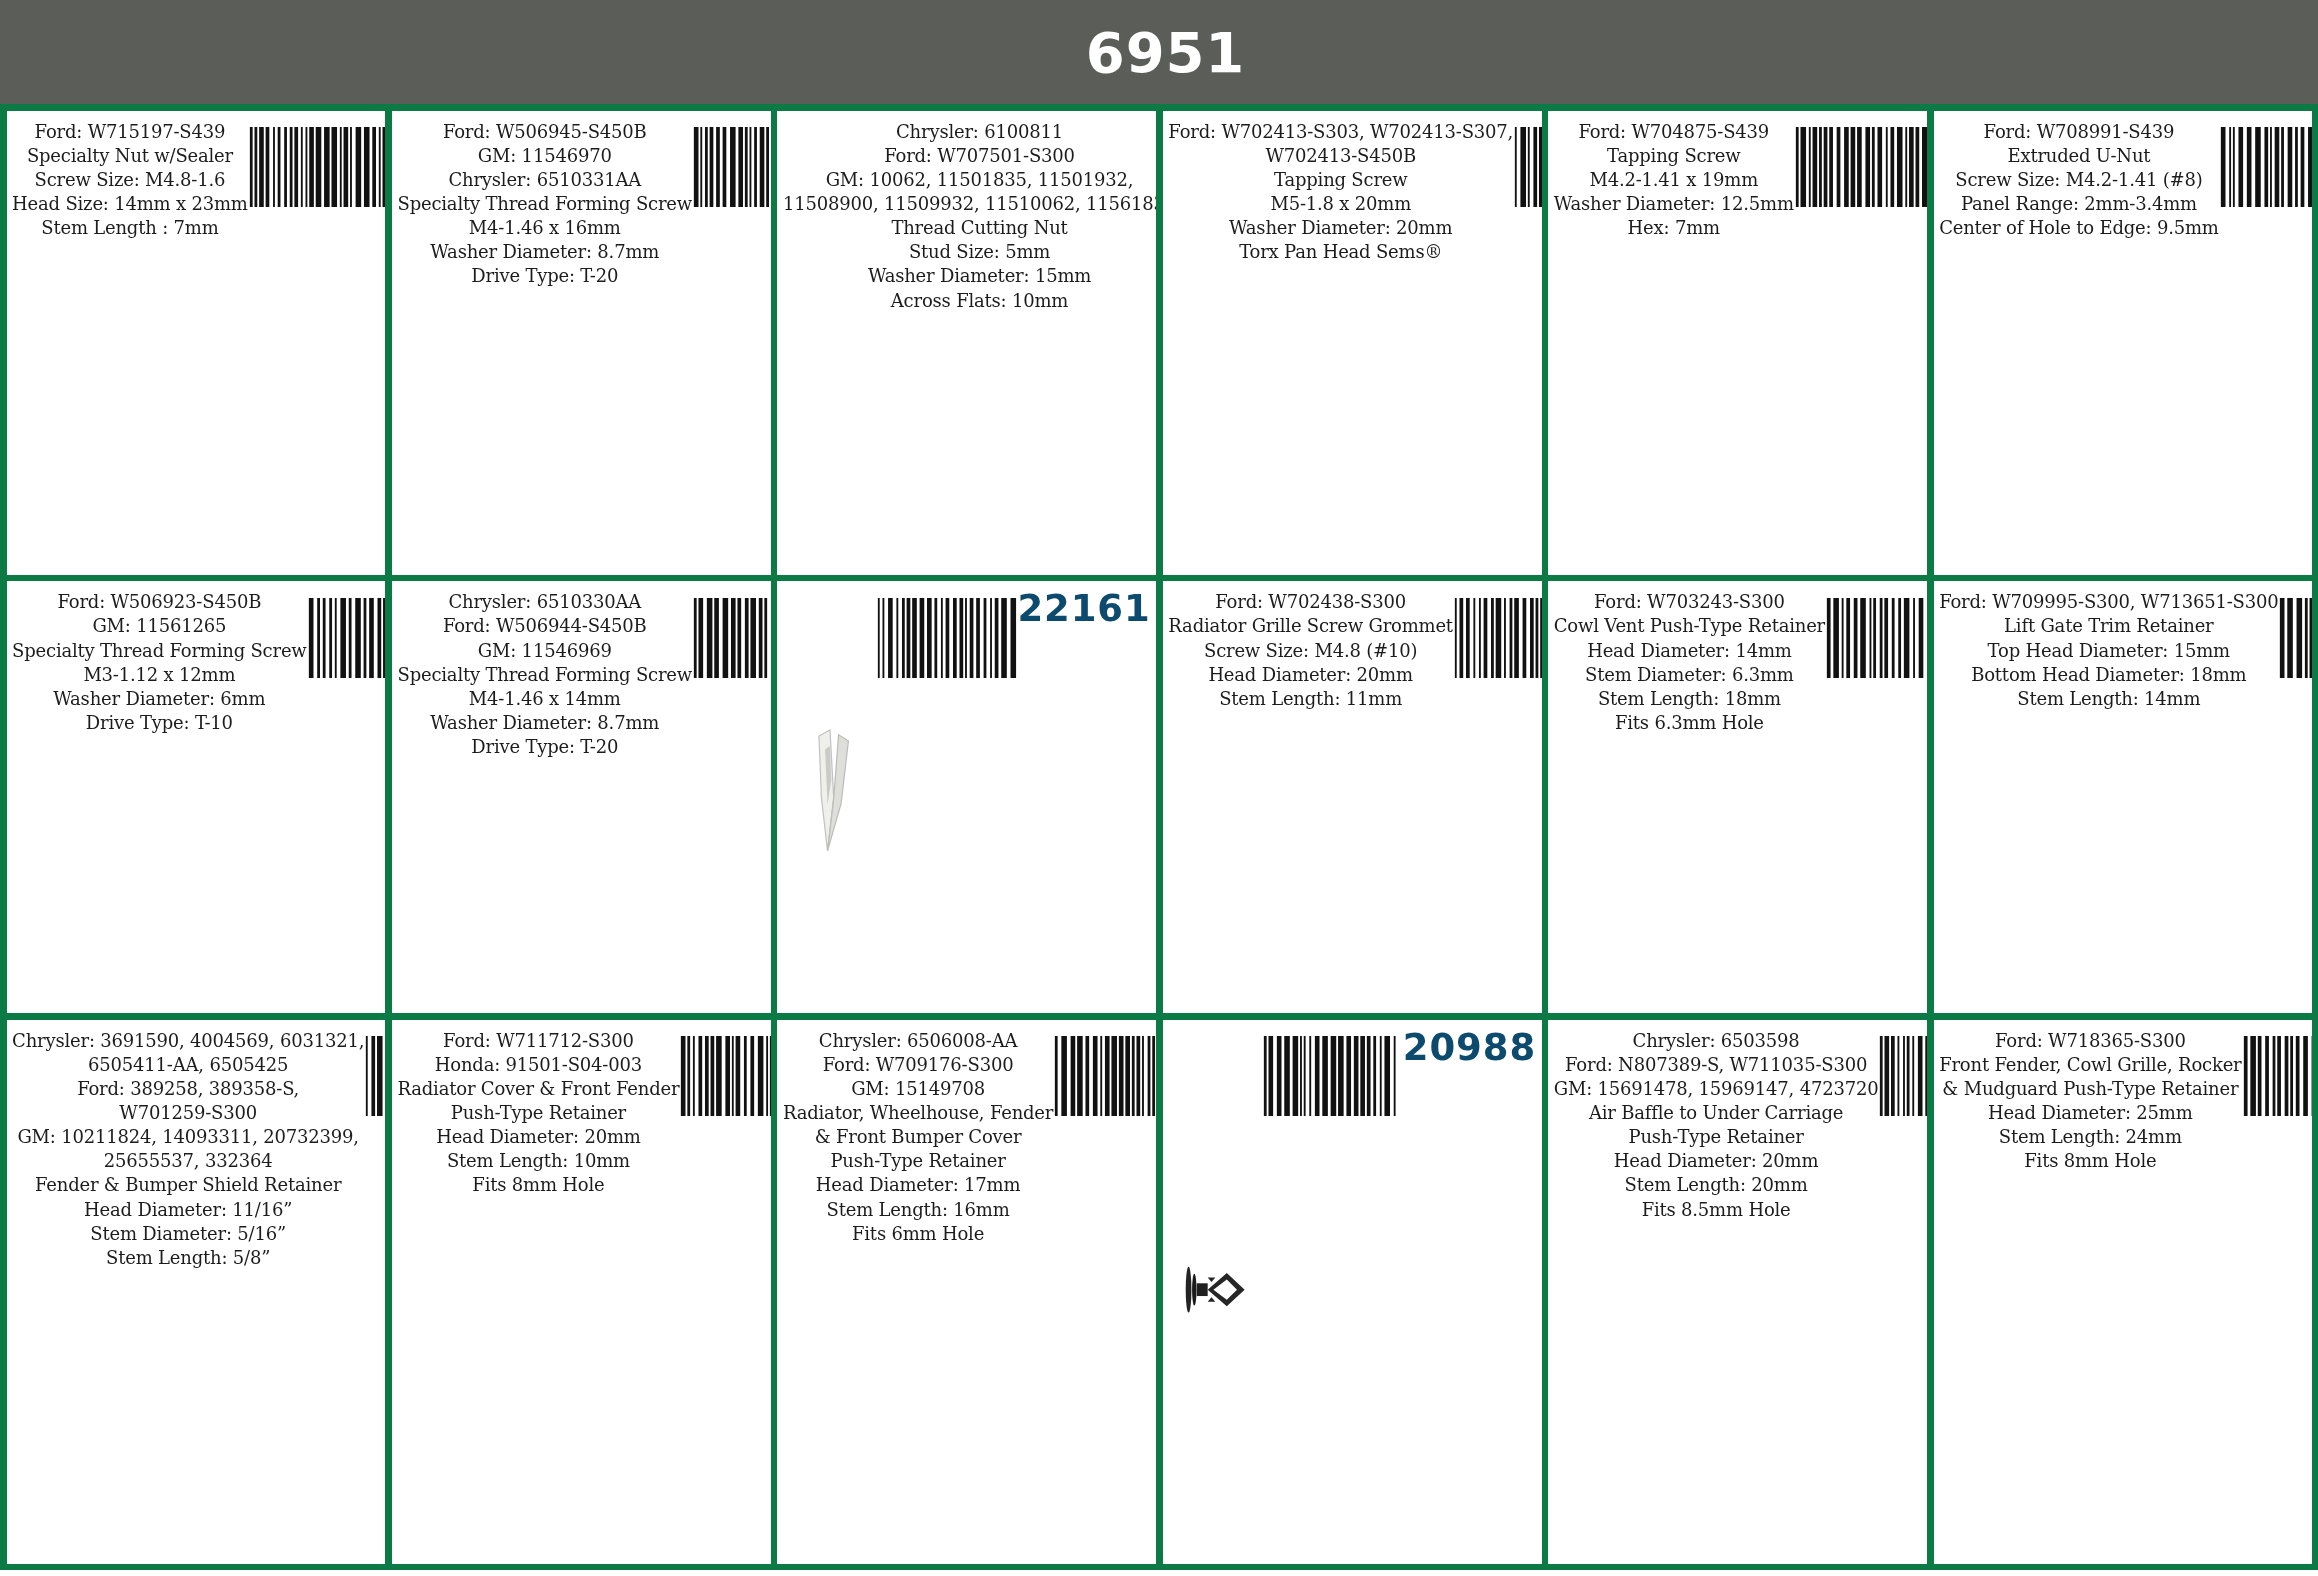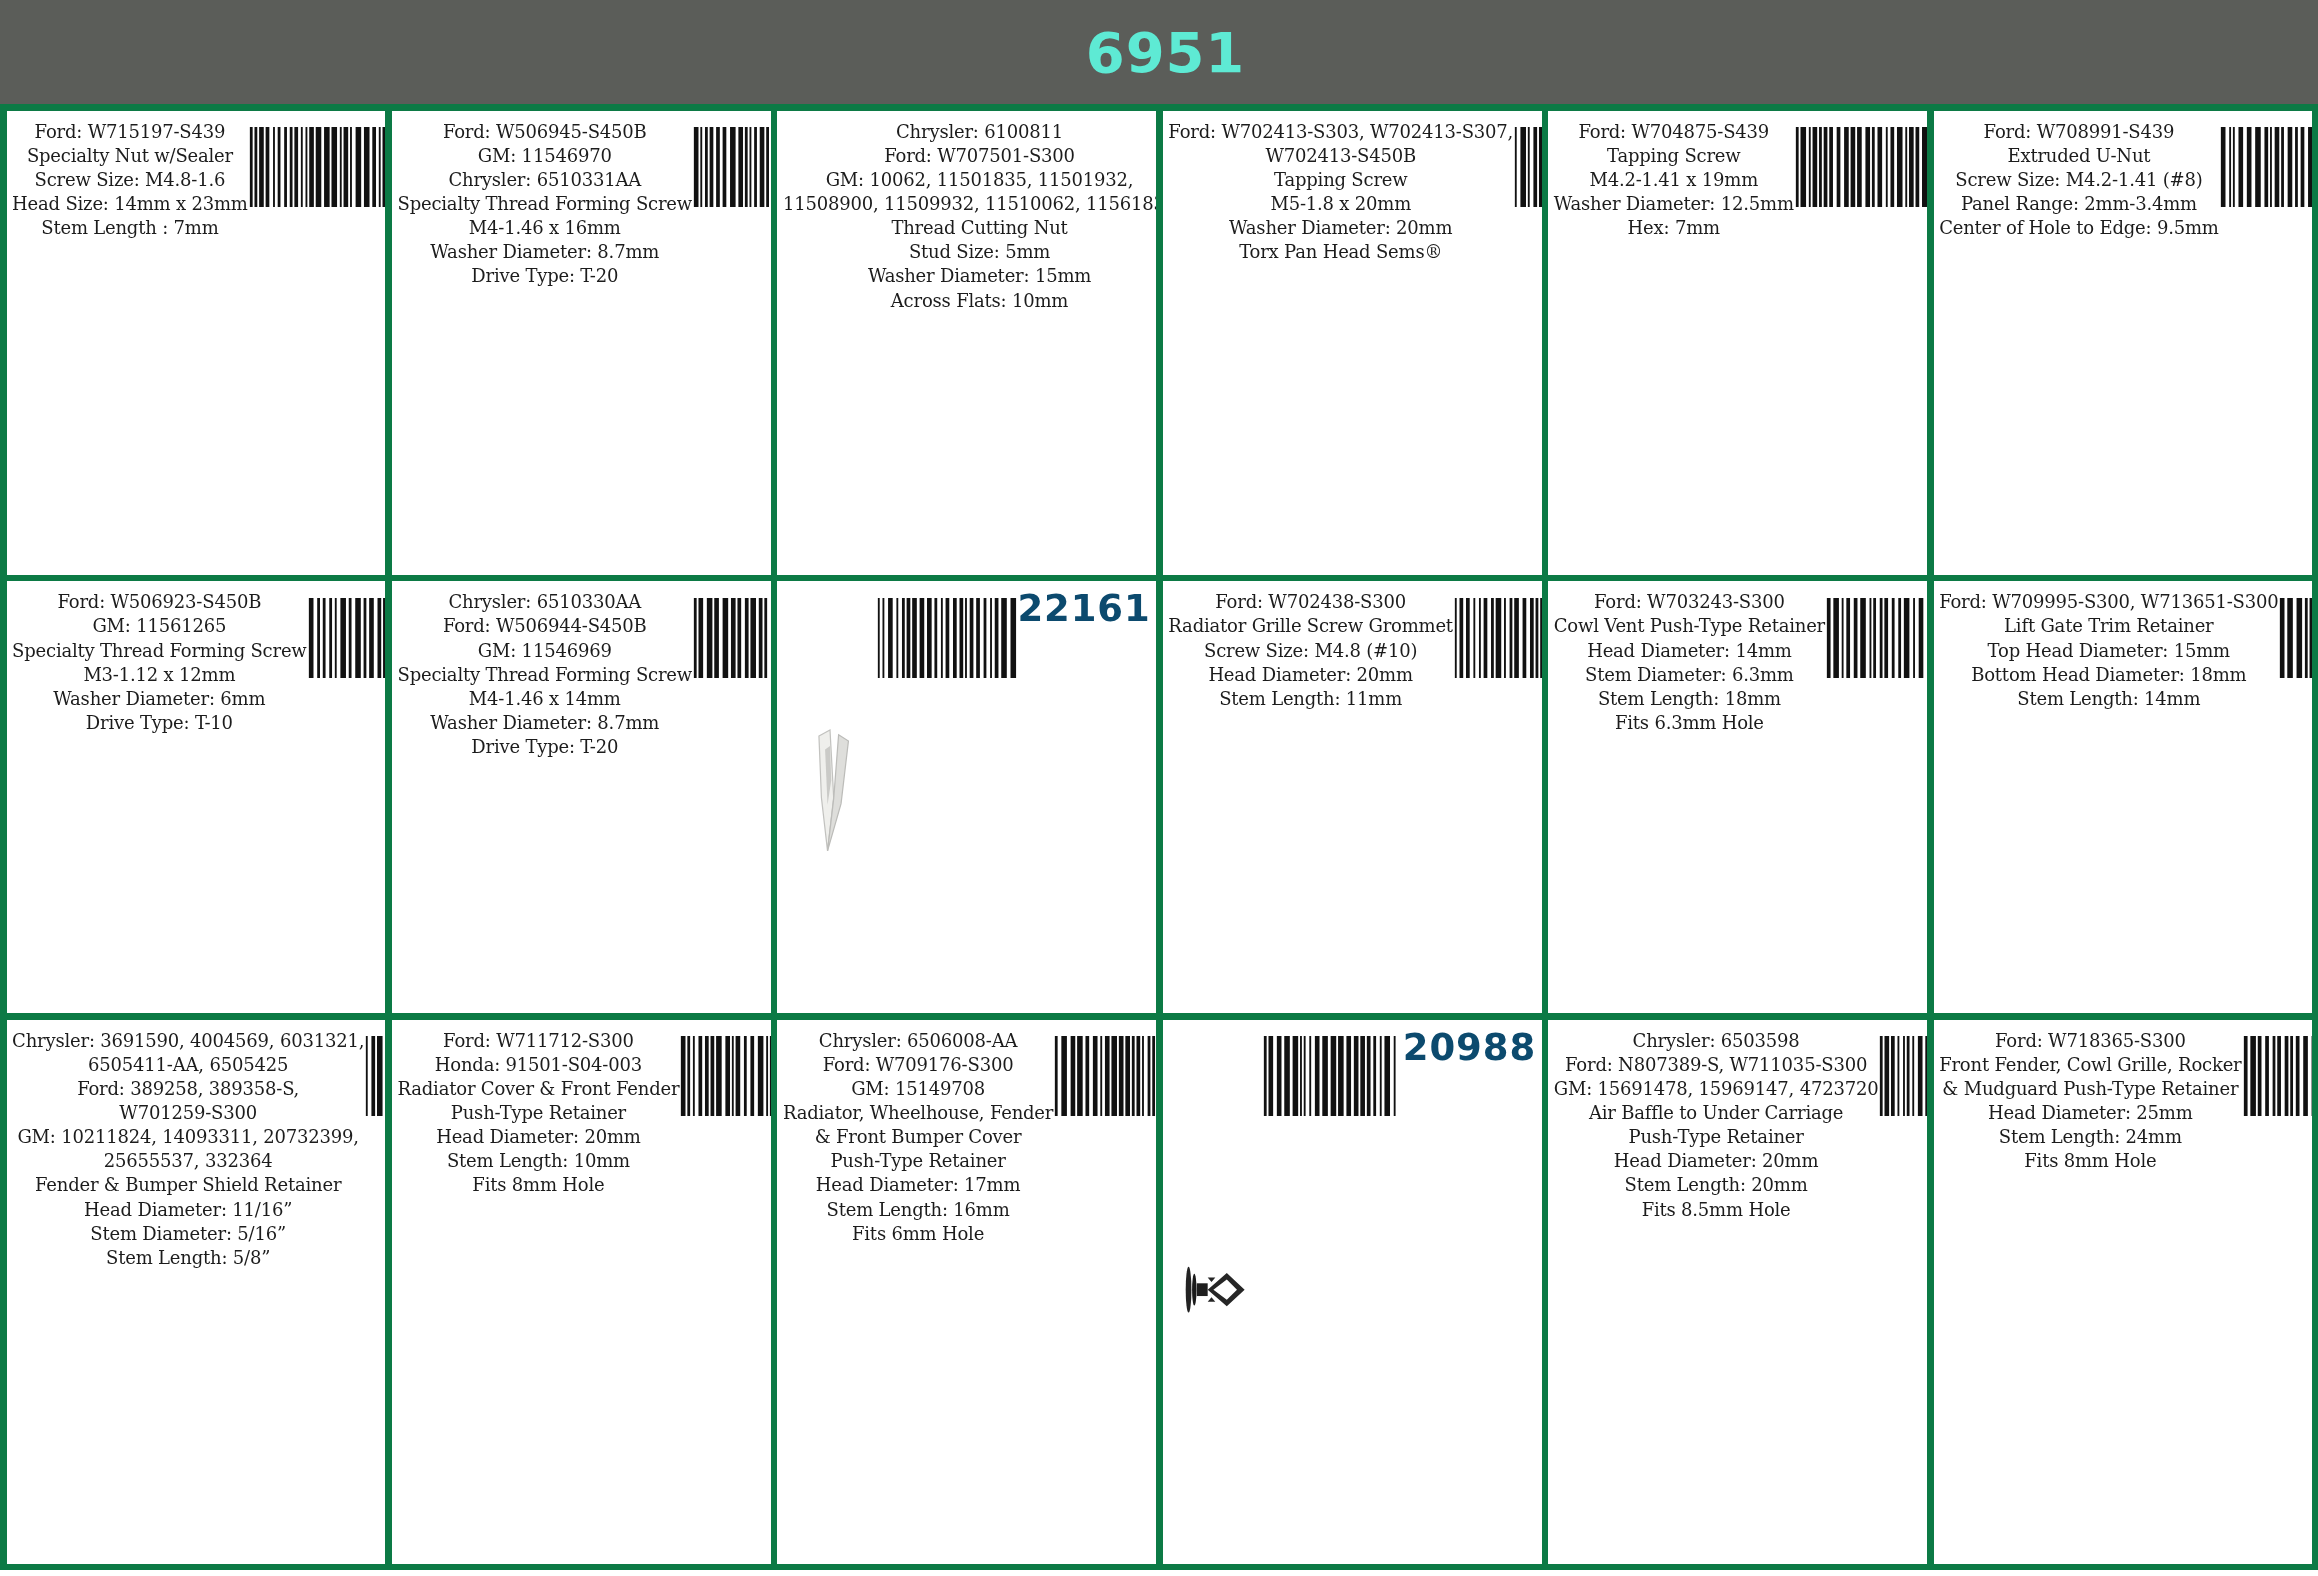--- a/index.html
+++ b/index.html
@@ -16,21 +16,21 @@
   .desc{flex:0 0 auto;text-align:center;white-space:pre-line;font-size:18px;line-height:1.34;
         color:#1c1c1c;letter-spacing:-0.2px;}
   .barcode{flex:0 0 auto;width:141px;height:80px;margin:7.4px auto 1.9px auto;display:block;}
   .num{flex:0 0 auto;text-align:center;font-family:"DejaVu Sans",sans-serif;font-weight:bold;
        font-size:37px;line-height:1.05;color:#0c4a6e;letter-spacing:0.9px;}
 </style>
 </head>
 <body>
 
 <div class="header" style="background: rgb(91, 93, 89);">
-  <div class="title" style="color: #5eead4; margin-left: 12px;">6951</div>
+  <div class="title" style="color: #ffffff; margin-left: 12px;">6951</div>
 </div>
 
 <div class="grid" style="background: rgb(12, 122, 69);">
   <div class="cell">
     <div class="img-area">
         <svg viewBox="0 0 250 170">
    <path d="M28 72 L180 48 L224 76 L72 102 z" fill="#dcdcd8" stroke="#bdbdb9" stroke-width="2"></path>
    <path d="M72 102 L224 76 L224 90 L72 116 z" fill="#c6c6c2"></path>
    <path d="M28 72 L72 102 L72 116 L28 86 z" fill="#cfcfcb"></path>
    <ellipse cx="128" cy="74" rx="13" ry="6" fill="#8f8f8b"></ellipse>

